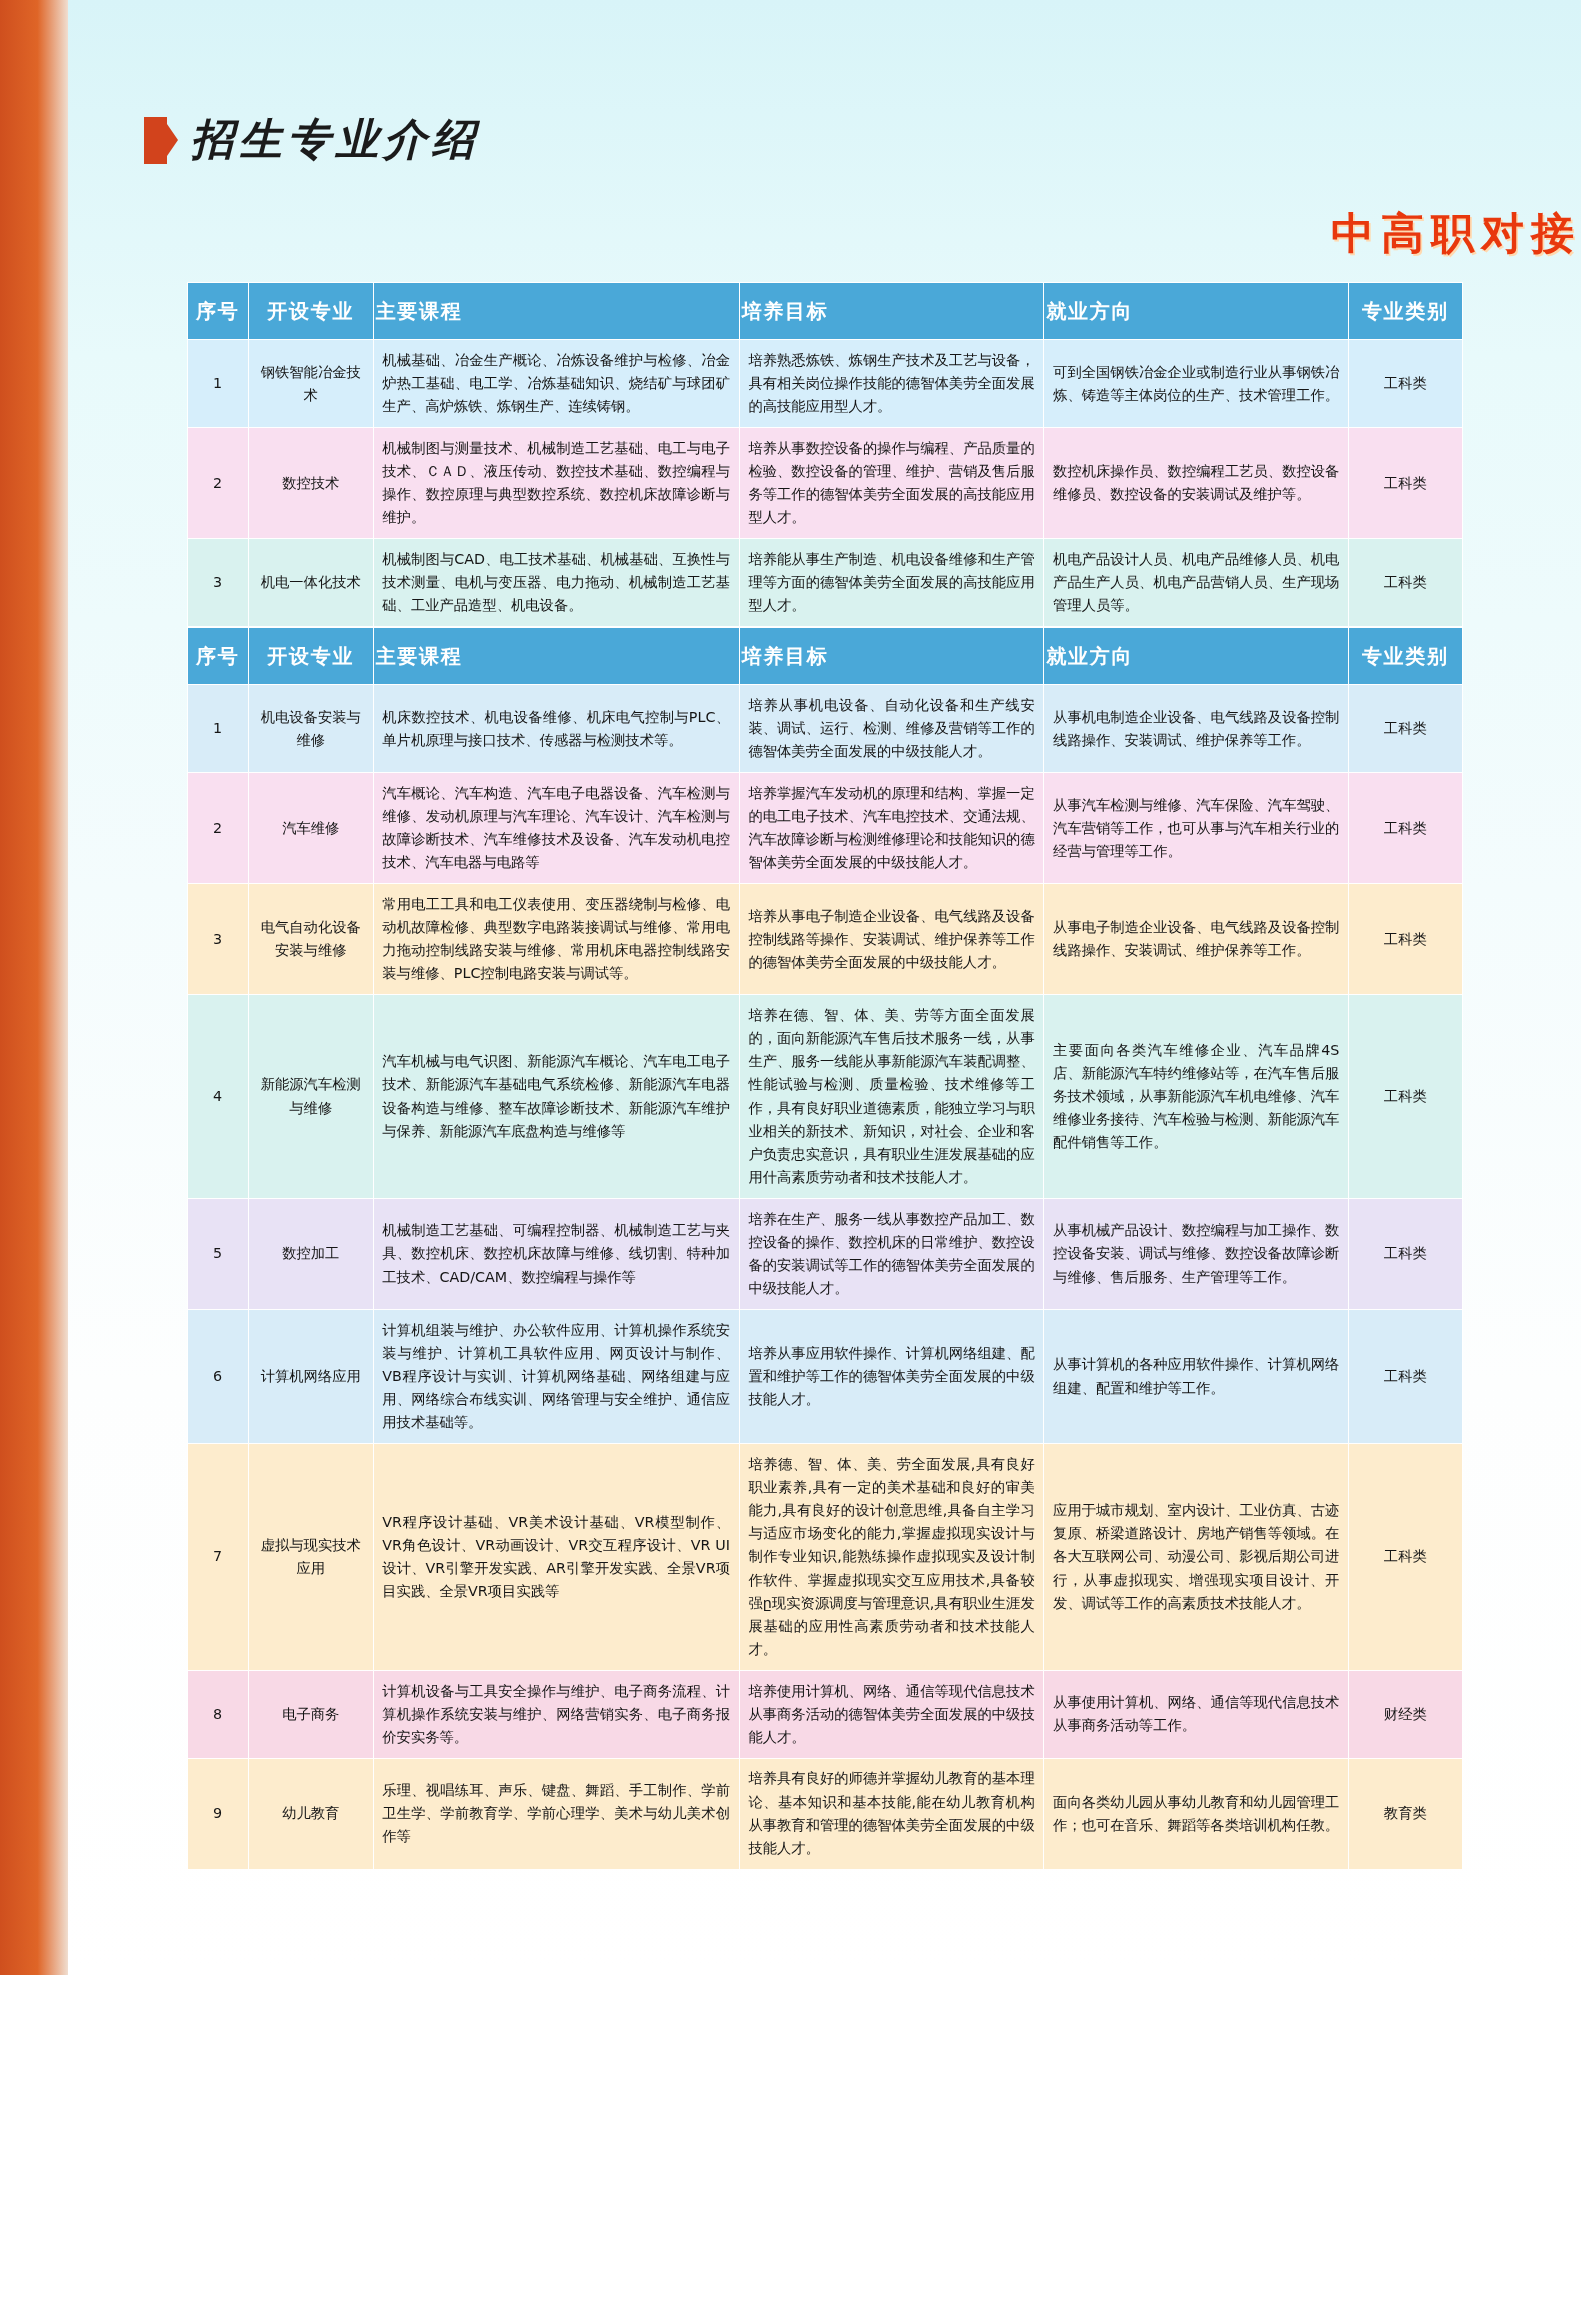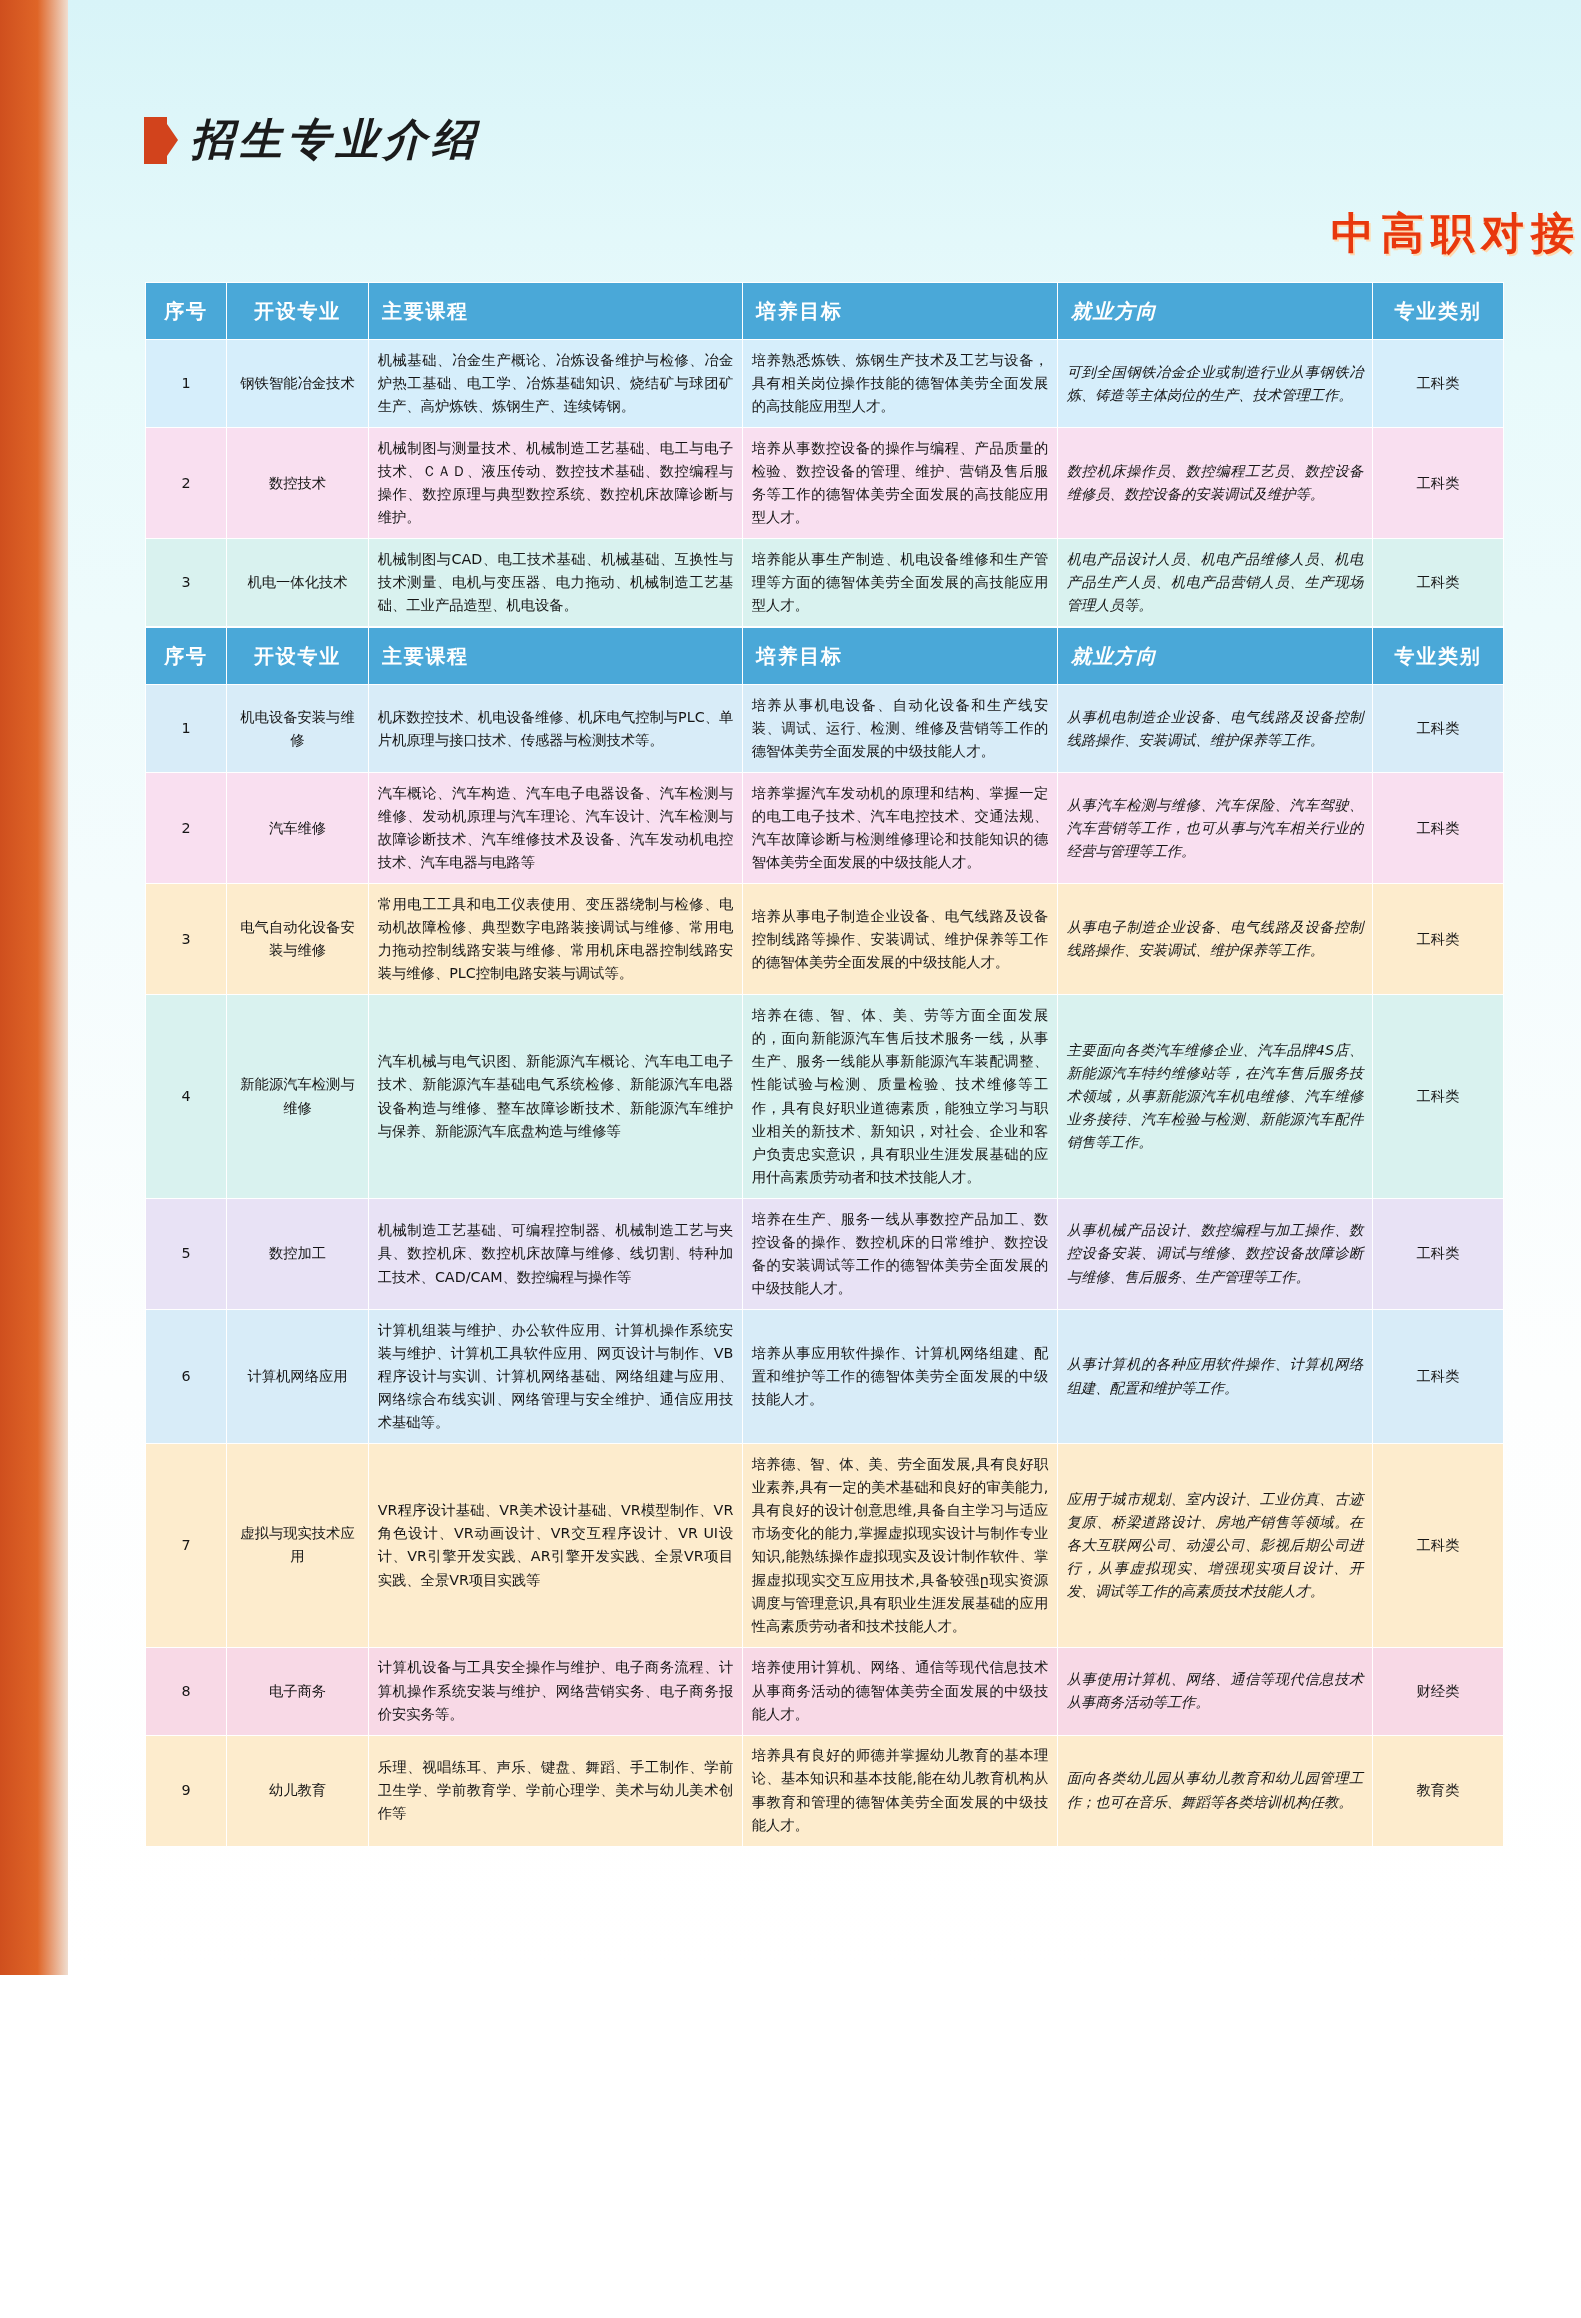--- a/index.html
+++ b/index.html
@@ -74,29 +74,29 @@
     font-size:14.3px;
     line-height:1.62;
     color:#151515;
     font-family:"DejaVu Sans","Liberation Sans",sans-serif;
   }
   table.tbl thead th{
     background:#4aa8d8;
     color:#ffffff;
     font-size:20px;
     font-weight:bold;
-    padding:12px 13px;
+    padding:12px 2px;
     letter-spacing:1.7px;
     border:0.9px solid #ffffff;
   }
   .c-no{width:54px;text-align:center;}
   .c-major{width:115px;text-align:center;font-weight:normal;}
   .c-course{width:347px;text-align:justify;}
   .c-goal{width:288px;text-align:justify;}
-  .c-job{width:288px;text-align:justify;font-style:italic;}
+  .c-job{width:288px;text-align:justify;}
   .c-type{width:104px;text-align:center;}
 
   
   .r-blue   td{background:#d6eefb;}
   .r-pink   td{background:#f9dff0;}
   .r-cream  td{background:#fdeccd;}
   .r-mint   td{background:#d9f2ef;}
   .r-lav    td{background:#e8e2f5;}
   .r-rose   td{background:#f8d9e6;}
   .r-sky    td{background:#d8ecf8;}

